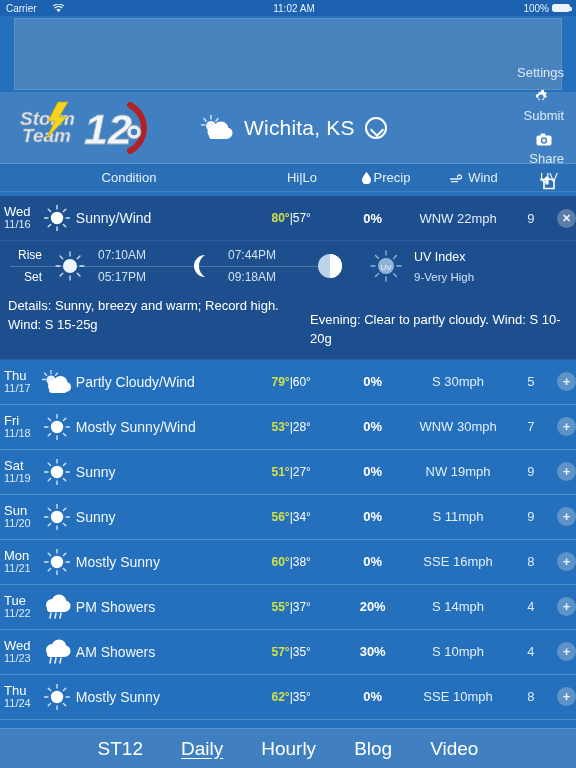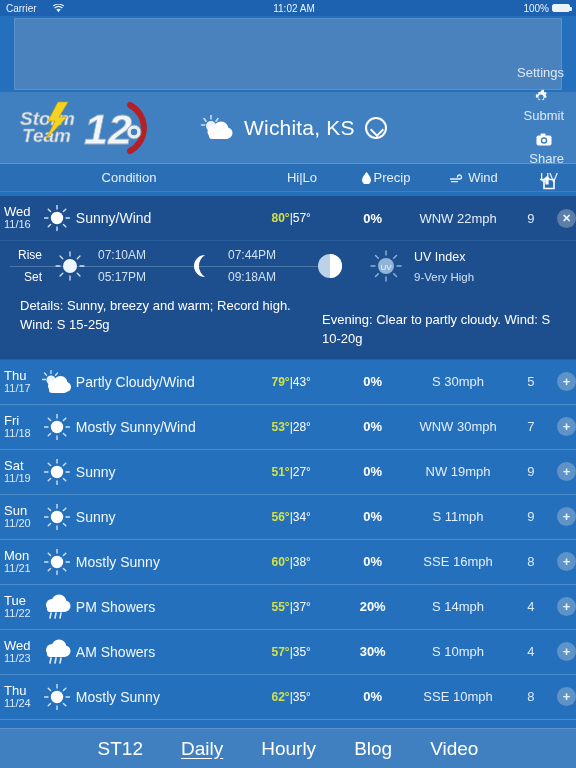--- a/index.html
+++ b/index.html
@@ -108,21 +108,21 @@
   .rs-times{ display:flex; flex-direction:column; justify-content:center; gap:8px; color:#cfe1f3; font-size:12px; width:74px;}
   .astro-div{
     position:absolute; left:10px; width:330px; height:1px; background:#4a78ab; top:25px;
   }
   .icon-cell{ width:56px; display:flex; align-items:center; justify-content:center; z-index:2;}
   .twoline{ display:flex; flex-direction:column; justify-content:center; gap:7px;}
   .tl-top{ color:#fff; font-size:12.5px;}
   .tl-bot{ color:#cfe1f3; font-size:11.5px;}
 
   .details-text{
-    display:flex; padding:6px 8px 10px 8px; gap:10px;margin-left:12px;
+    display:flex; padding:6px 8px 10px 8px; gap:10px;
   }
   .dt-left{ width:292px; color:#fff; font-size:13px; line-height:1.45;}
   .dt-right{ flex:1; color:#fff; font-size:13px; line-height:1.45; padding-top:14px;}
 
   
   .tabbar{
     position:absolute; bottom:0; left:0; right:0; height:40px;
     background:#4080c0; border-top:1px solid #5d95cf;
     display:flex; align-items:center; justify-content:center; gap:38px;
   }
@@ -369,21 +369,21 @@
             <circle cx="9" cy="10" r="4.6" fill="#eaf3fb"></circle>
             <g fill="#fff">
               <circle cx="12" cy="16" r="6"></circle>
               <circle cx="18.5" cy="13" r="7"></circle>
               <circle cx="24" cy="17" r="5"></circle>
               <rect x="7" y="17" width="18" height="6" rx="3"></rect>
             </g>
           </svg>
         </div>
         <div class="r-cond">Partly Cloudy/Wind</div>
-        <div class="r-temp"><span class="hi">79°</span><span class="lo">|43°</span></div>
+        <div class="r-temp"><span class="hi">79°</span><span class="lo">|60°</span></div>
         <div class="r-prec">0%</div>
         <div class="r-wind">S 30mph</div>
         <div class="r-uv">5</div>
         <div class="r-btn">
           <span class="circbtn">+</span>
         </div>
       </div>
       <div class="row">
         <div class="r-day">
           <div class="r-dow">Fri</div>

